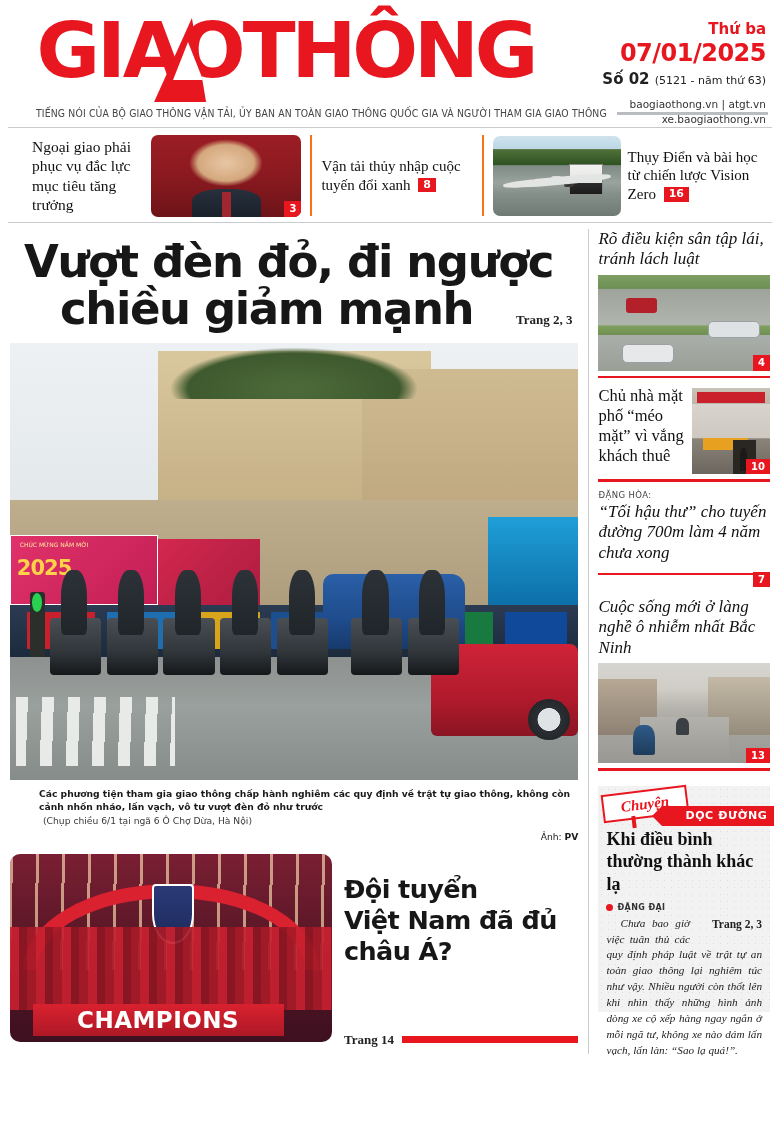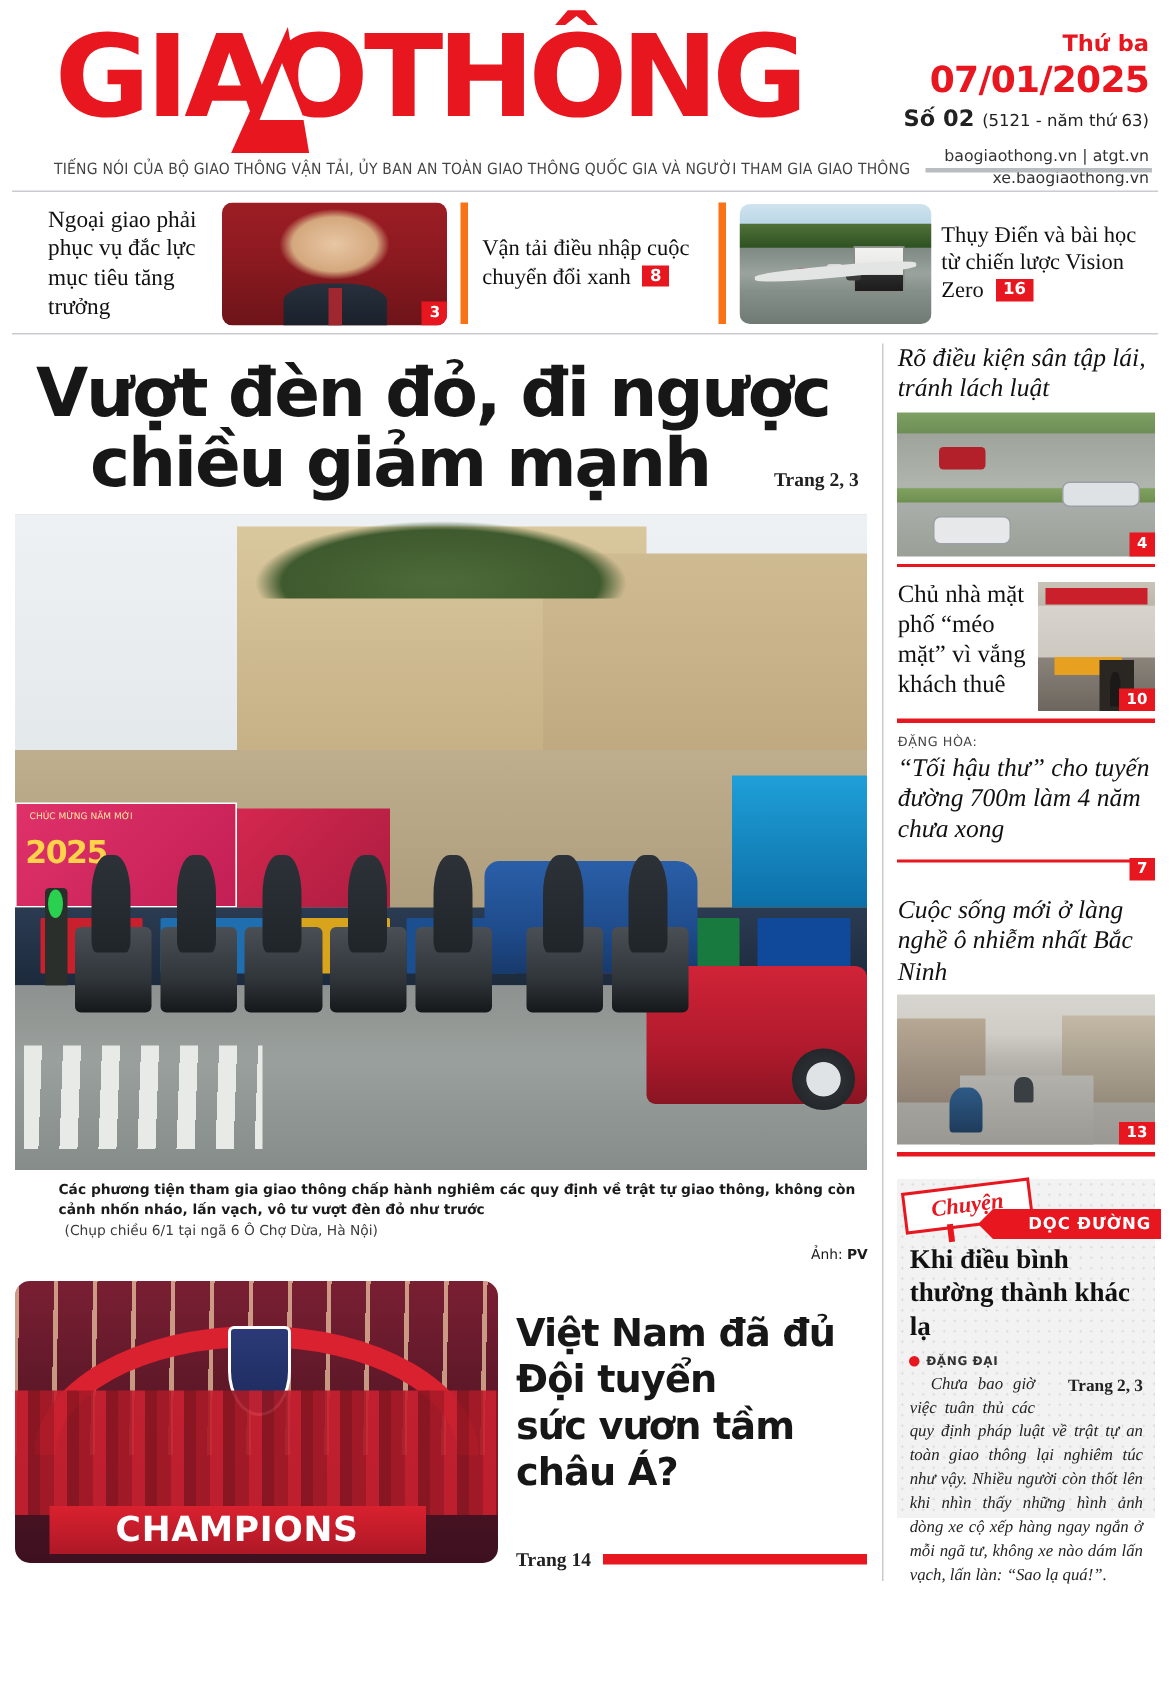--- a/index.html
+++ b/index.html
@@ -80,21 +80,21 @@
   .teaser-bar {
     display: flex;
     align-items: stretch;
     border-top: 1px solid #c9cbce;
     border-bottom: 1px solid #c9cbce;
     margin-top: 8px;
     padding: 7px 2px 6px 2px;
     height: 96px;
   }
   .teaser { display: flex; align-items: center; gap: 7px; padding: 0 9px; }
-  .teaser:not(:last-child) { border-right: 5px solid #f97316; }
+  .teaser:not(:last-child) { border-right: 2px solid #f97316; }
   .t1 { width: 304px; padding-left: 22px; }
   .t2 { width: 172px; }
   .t3 { width: 288px; }
   .teaser-title {
     font-family: "Liberation Serif", serif;
     font-size: 15.5px;
     line-height: 1.23;
     color: #111;
     font-weight: 400;
   }
@@ -499,21 +499,21 @@
     <div class="teaser t1">
       <div class="teaser-title">Ngoại giao phải phục vụ đắc lực mục tiêu tăng trưởng</div>
       <div class="teaser-thumb tb1">
         <div class="ph-portrait"></div>
         <div class="pagebadge">3</div>
       </div>
     </div>
 
     <div class="teaser t2">
       <div class="teaser-title small">
-        <span>Vận tải điều nhập cuộc chuyển đổi xanh</span>
+        <span>Vận tải thủy nhập cuộc tuyến đổi xanh</span>
         <span class="pagebadge inline">8</span>
       </div>
     </div>
 
     <div class="teaser t3">
       <div class="teaser-thumb tb3">
         <div class="ph-highway">
           <div class="ph-highway-truck"></div>
           <div class="ph-highway-car" style="left:30%;top:54%;background:#b02030"></div>
           <div class="ph-highway-car" style="left:46%;top:50%;background:#d9d9d9"></div>
@@ -603,23 +603,22 @@
           <div class="fp-fire"></div>
           <div class="fp-arc"></div>
           <div class="fp-shield"></div>
           <div class="fp-crowd"></div>
           <div class="fp-banner">
             <span>CHAMPIONS</span>
           </div>
         </div>
         <div class="foot-text">
           <div class="foot-head">
+            <div>Đội tuyển</div>
             <div>Việt Nam đã đủ</div>
-            <div>Đội tuyển</div>
-            <div>sức vươn tầm</div>
             <div>châu Á?</div>
           </div>
           <div class="foot-foot">
             <span class="foot-trang">Trang 14</span>
             <span class="foot-rule"></span>
           </div>
         </div>
       </div>
 
     </div>

